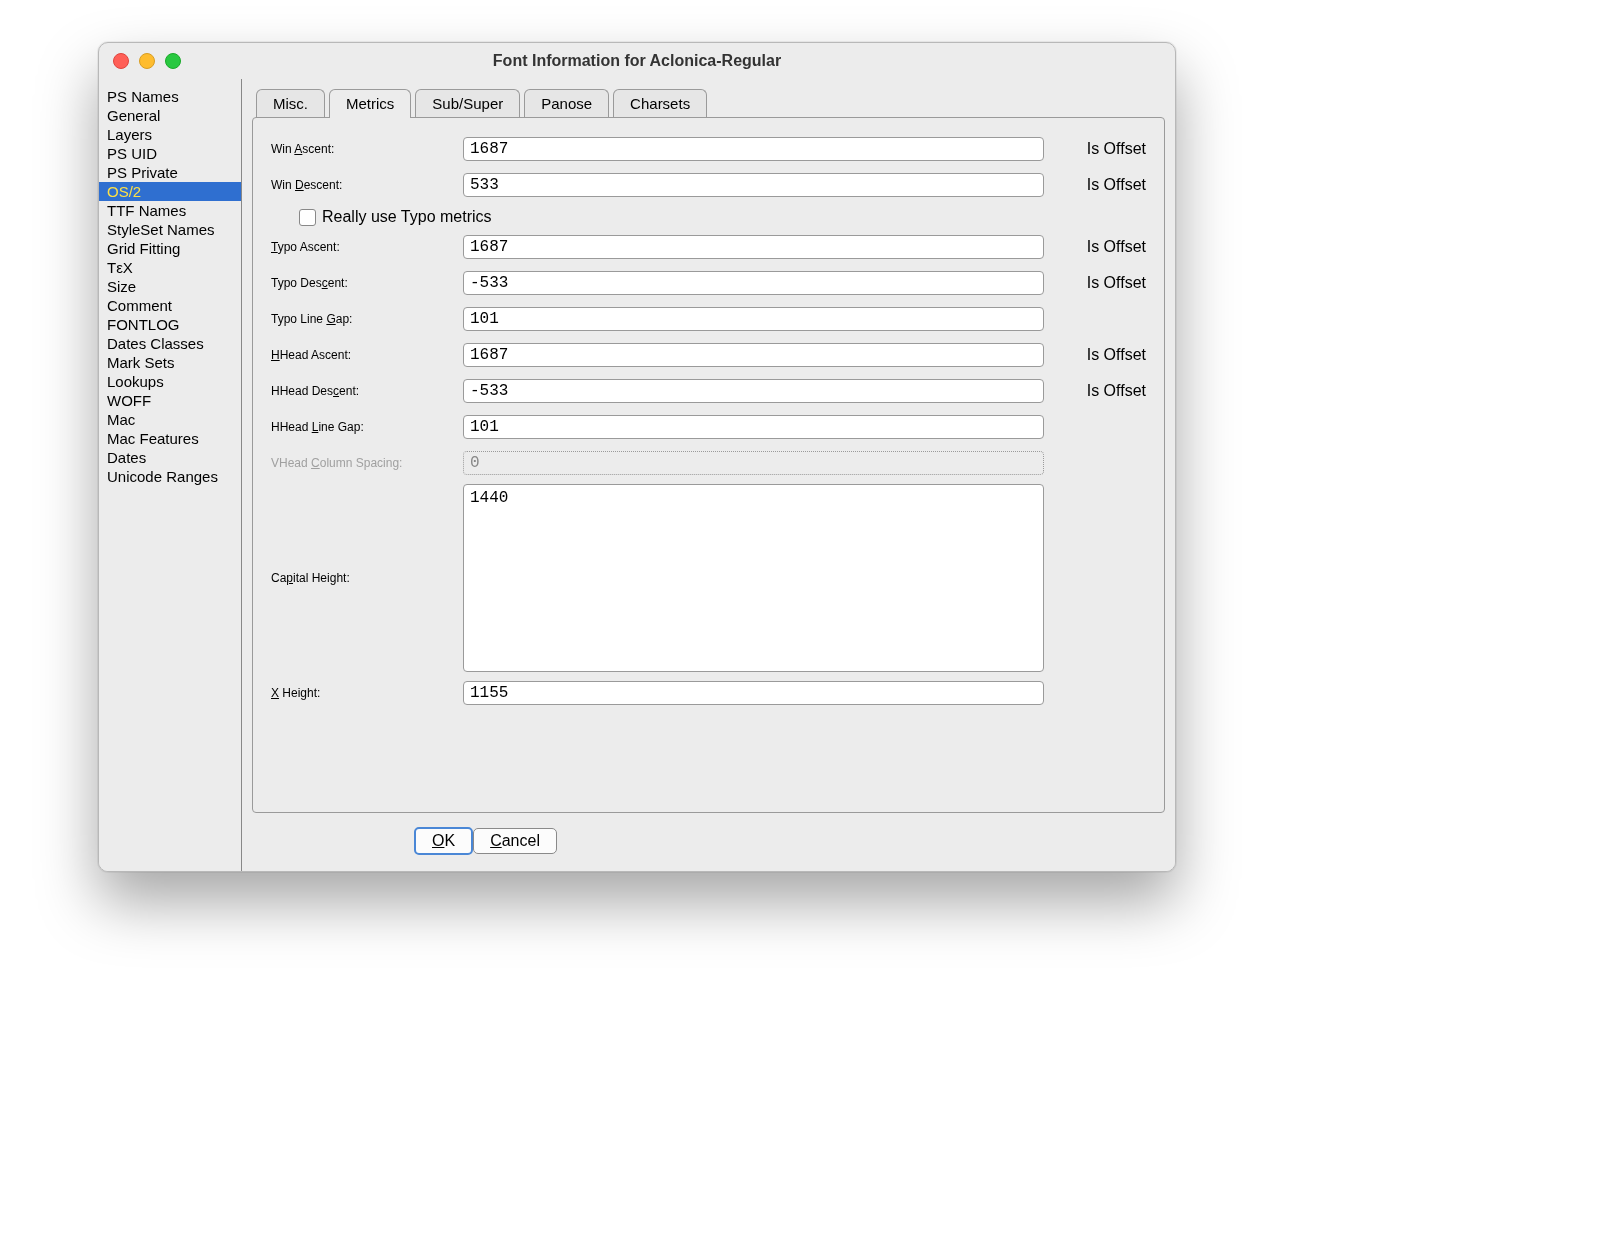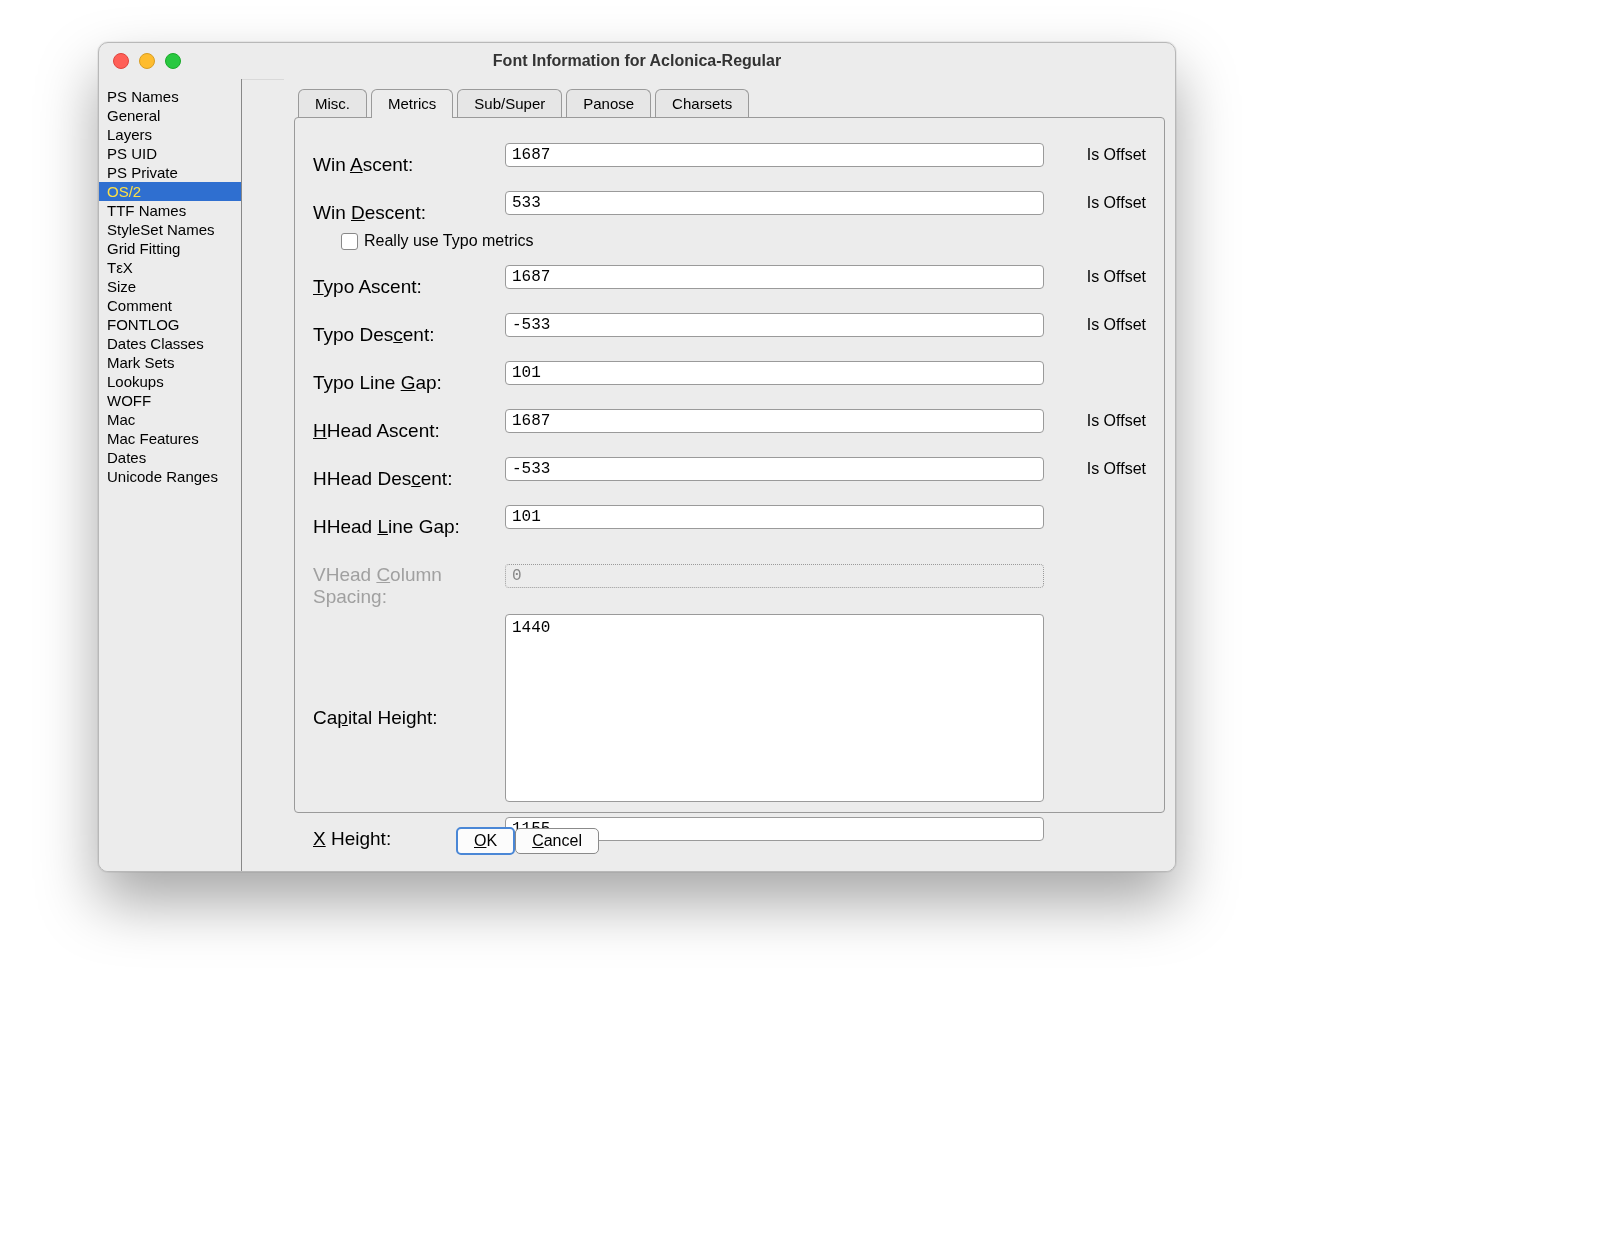--- a/index.html
+++ b/index.html
@@ -50,21 +50,20 @@
     text-align:center;
     font-weight:600;
     font-size:16px;
     color:#333;
     pointer-events:none;
   }
   .body {
     position:absolute;
     top:36px; left:0; right:0; bottom:0;
     display:flex;
-    gap:42px;
   }
   .sidebar {
     width: 142px;
     padding: 8px 0;
     border-right: 1px solid #888;
     background:#ececec;
     overflow:hidden;
   }
   .sidebar .item {
     padding: 0px 8px;
@@ -125,24 +124,23 @@
     box-sizing:border-box;
   }
   .row {
     display:flex;
     align-items:center;
     margin-bottom: 6px;
     min-height: 30px;
   }
   .row .label {
     width: 192px;
-    font-size: 19px;
+    font-size: 12px;
     color:#000;
     flex-shrink:0;
-    margin-top:20px;
   }
   .row .label.disabled {
     color:#a0a0a0;
   }
   .row .label .ul {
     text-decoration:underline;
   }
   .row input[type="text"], .row textarea {
     flex:1;
     min-width:0;

